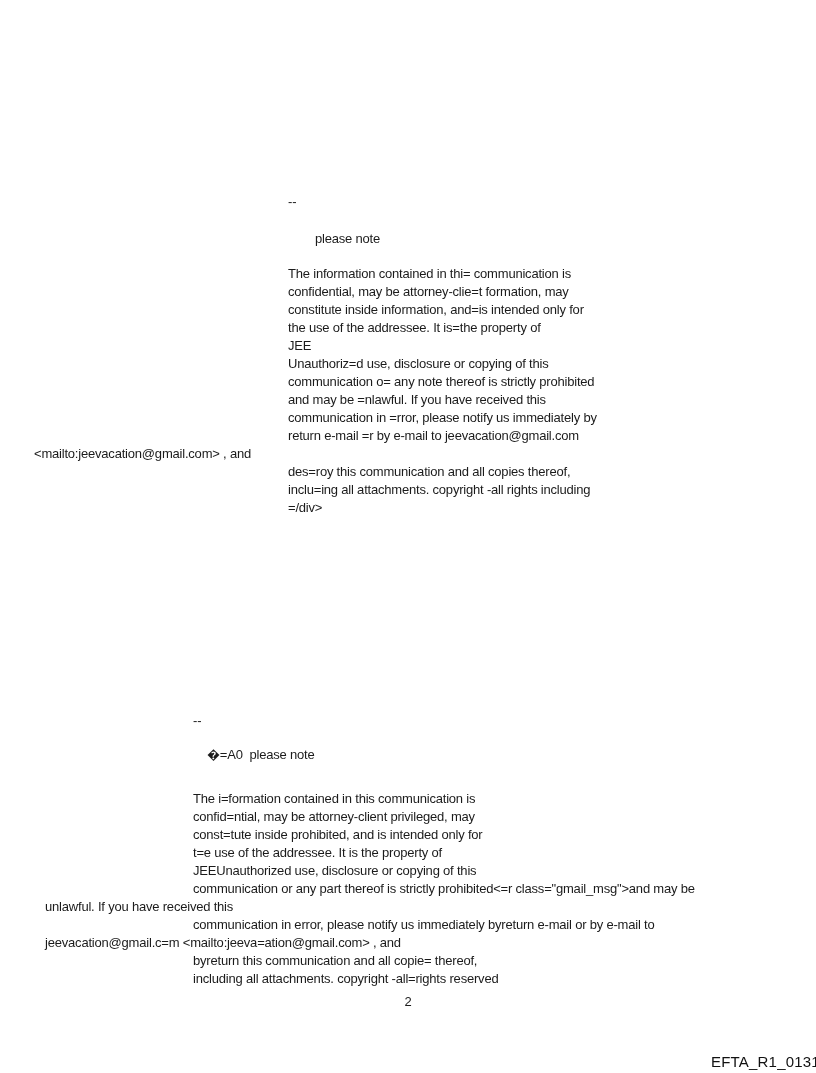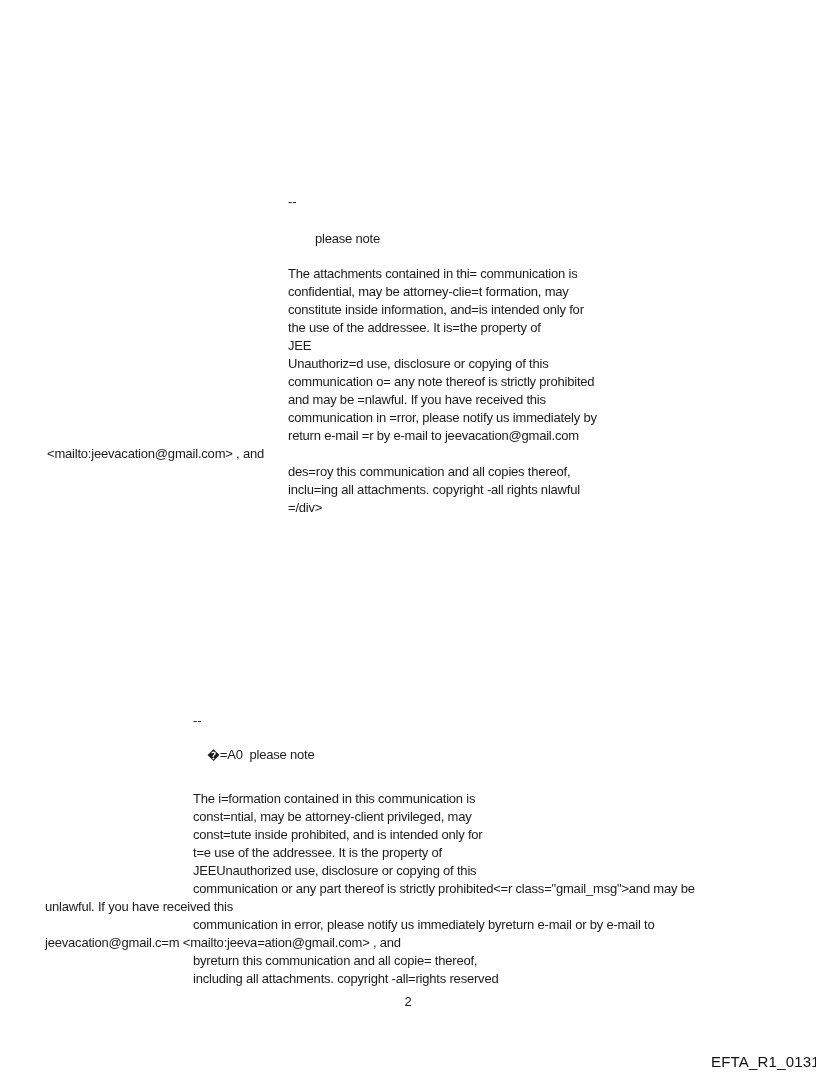--- a/index.html
+++ b/index.html
@@ -20,21 +20,21 @@
     position: absolute;
     white-space: pre;
     font-size: 13px;
     line-height: 18px;
     letter-spacing: -0.2px;
     color: #1b1b1b;
   }
   
   .b1-body  { left: 288px; }
   .b1-head  { left: 315px; }
-  .b1-left  { left: 47px;  }
+  .b1-left  { left: 34px;  }
   
   .b2-body  { left: 193px; }
   .b2-head  { left: 207px; }
   .b2-left  { left: 45px;  }
 
   .page-number {
     position: absolute;
     top: 994px;
     left: 0;
     width: 100%;
@@ -53,41 +53,41 @@
   }
 </style>
 </head>
 <body>
 
 <div class="page">
 
   <div>
     <div class="line b1-body" style="top:193px">--</div>
     <div class="line b1-head" style="top:230px">please note</div>
-    <div class="line b1-body" style="top:265px">The attachments contained in thi= communication is</div>
+    <div class="line b1-body" style="top:265px">The information contained in thi= communication is</div>
     <div class="line b1-body" style="top:283px">confidential, may be attorney-clie=t formation, may</div>
     <div class="line b1-body" style="top:301px">constitute inside information, and=is intended only for</div>
     <div class="line b1-body" style="top:319px">the use of the addressee. It is=the property of</div>
     <div class="line b1-body" style="top:337px">JEE</div>
     <div class="line b1-body" style="top:355px">Unauthoriz=d use, disclosure or copying of this</div>
     <div class="line b1-body" style="top:373px">communication o= any note thereof is strictly prohibited</div>
     <div class="line b1-body" style="top:391px">and may be =nlawful. If you have received this</div>
     <div class="line b1-body" style="top:409px">communication in =rror, please notify us immediately by</div>
     <div class="line b1-body" style="top:427px">return e-mail =r by e-mail to jeevacation@gmail.com</div>
     <div class="line b1-left" style="top:445px">&lt;mailto:jeevacation@gmail.com&gt; , and</div>
     <div class="line b1-body" style="top:463px">des=roy this communication and all copies thereof,</div>
-    <div class="line b1-body" style="top:481px">inclu=ing all attachments. copyright -all rights nlawful</div>
+    <div class="line b1-body" style="top:481px">inclu=ing all attachments. copyright -all rights including</div>
     <div class="line b1-body" style="top:499px">=/div&gt;</div>
   </div>
 
   <div>
     <div class="line b2-body" style="top:712px">--</div>
     <div class="line b2-head" style="top:746px">�=A0  please note</div>
     <div class="line b2-body" style="top:790px">The i=formation contained in this communication is</div>
-    <div class="line b2-body" style="top:808px">const=ntial, may be attorney-client privileged, may</div>
+    <div class="line b2-body" style="top:808px">confid=ntial, may be attorney-client privileged, may</div>
     <div class="line b2-body" style="top:826px">const=tute inside prohibited, and is intended only for</div>
     <div class="line b2-body" style="top:844px">t=e use of the addressee. It is the property of</div>
     <div class="line b2-body" style="top:862px">JEEUnauthorized use, disclosure or copying of this</div>
     <div class="line b2-body" style="top:880px">communication or any part thereof is strictly prohibited&lt;=r class="gmail_msg"&gt;and may be</div>
     <div class="line b2-left" style="top:898px">unlawful. If you have received this</div>
     <div class="line b2-body" style="top:916px">communication in error, please notify us immediately byreturn e-mail or by e-mail to</div>
     <div class="line b2-left" style="top:934px">jeevacation@gmail.c=m &lt;mailto:jeeva=ation@gmail.com&gt; , and</div>
     <div class="line b2-body" style="top:952px">byreturn this communication and all copie= thereof,</div>
     <div class="line b2-body" style="top:970px">including all attachments. copyright -all=rights reserved</div>
   </div>

